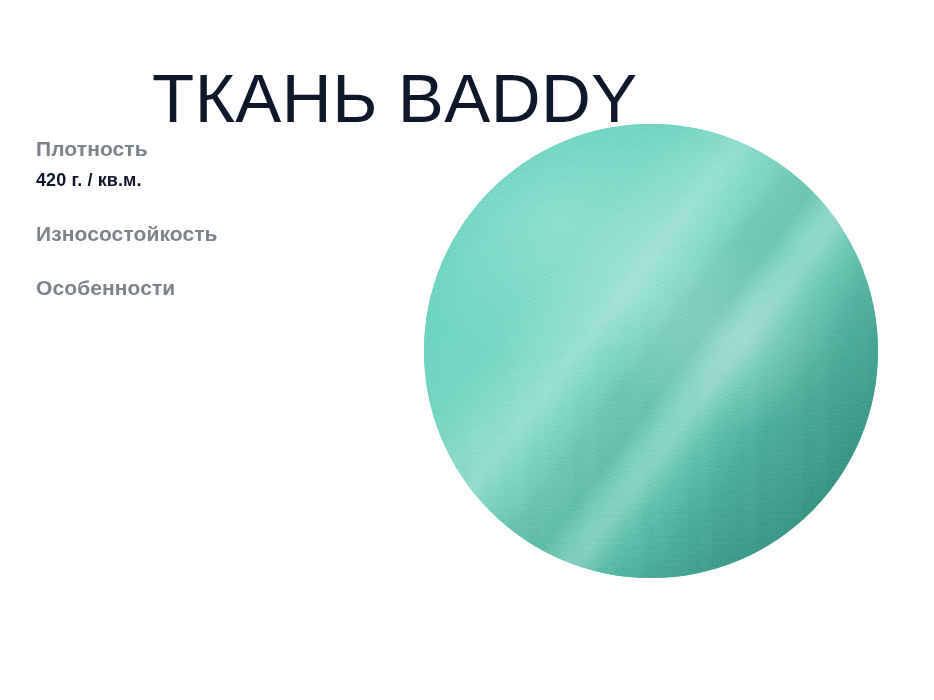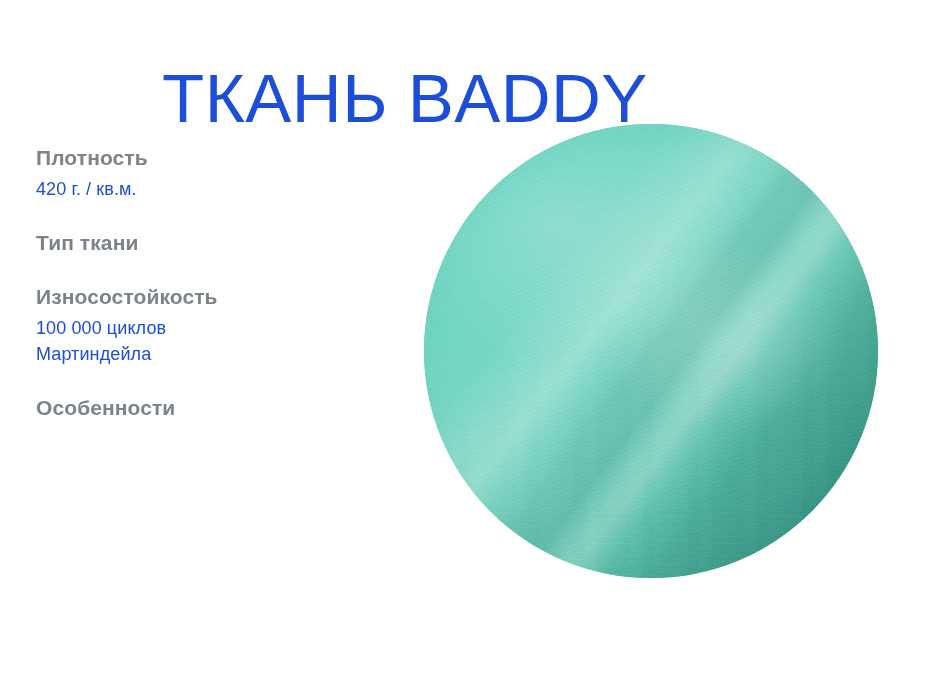--- a/index.html
+++ b/index.html
@@ -16,35 +16,35 @@
     position: relative;
     width: 934px;
     height: 700px;
     background: #ffffff;
     overflow: hidden;
   }
 
   
   .slide-title {
     position: absolute;
-    left: 162px;
+    left: 152px;
     top: 11px;
     font-size: 69px;
     line-height: 84px;
     letter-spacing: 0.5px;
     font-weight: 400;
-    color: #1d4ed8;
+    color: #0f172a;
     white-space: nowrap;
   }
 
   
   .spec-column {
     position: absolute;
     left: 36px;
-    top: 145px;
+    top: 136px;
     width: 360px;
   }
 
   .spec-block {
     margin-bottom: 28px;
   }
   .spec-block:last-child {
     margin-bottom: 16px;
   }
 
@@ -53,22 +53,22 @@
     line-height: 26px;
     font-weight: bold;
     color: #7c8489;
     letter-spacing: 0.1px;
     margin: 0 0 5px 0;
   }
 
   .spec-value {
     font-size: 18px;
     line-height: 26px;
-    font-weight: 400;
-    color: #1d4ed8;
+    font-weight: 700;
+    color: #0f172a;
     letter-spacing: 0.1px;
     margin: 0;
   }
 
   .spec-value .line {
     display: block;
   }
 
   .spec-block.features .spec-heading {
     margin-bottom: 8px;
@@ -207,29 +207,24 @@
   <div class="spec-column">
 
     <div class="spec-block">
       <div class="spec-heading">Плотность</div>
       <div class="spec-value">
         <span class="line">420 г. / кв.м.</span>
       </div>
     </div>
 
     <div class="spec-block">
-      <div class="spec-heading">Тип ткани</div>
     </div>
 
     <div class="spec-block">
       <div class="spec-heading">Износостойкость</div>
-      <div class="spec-value">
-        <span class="line">100 000 циклов</span>
-        <span class="line">Мартиндейла</span>
-      </div>
     </div>
 
     <div class="spec-block features">
       <div class="spec-heading">Особенности</div>
     </div>
 
   </div>
 
   <div class="fabric-circle" aria-label="Образец ткани Baddy — бирюзовый микровелюр">
     <div class="layer fabric-base"></div>

